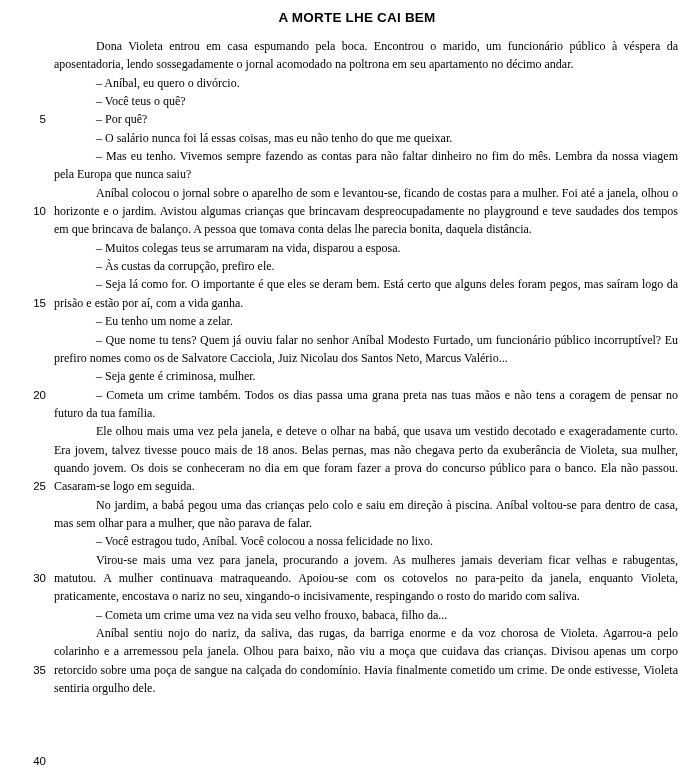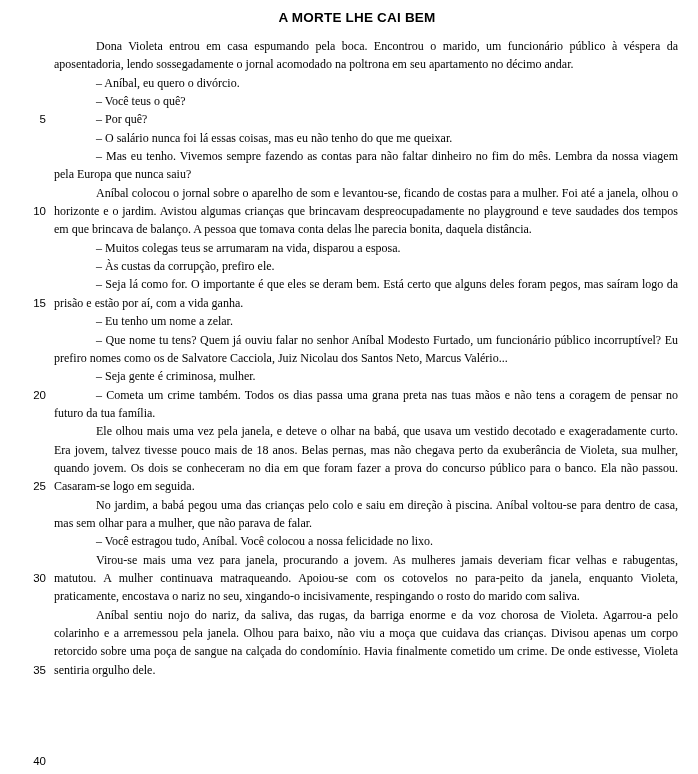--- a/index.html
+++ b/index.html
@@ -127,16 +127,17 @@
     <p class="para indent">– Às custas da corrupção, prefiro ele.</p>
     <p class="para indent">– Seja lá como for. O importante é que eles se deram bem. Está certo que alguns deles foram pegos, mas saíram logo da prisão e estão por aí, com a vida ganha.</p>
     <p class="para indent">– Eu tenho um nome a zelar.</p>
     <p class="para indent">– Que nome tu tens? Quem já ouviu falar no senhor Aníbal Modesto Furtado, um funcionário público incorruptível? Eu prefiro nomes como os de Salvatore Cacciola, Juiz Nicolau dos Santos Neto, Marcus Valério...</p>
     <p class="para indent">– Seja gente é criminosa, mulher.</p>
     <p class="para indent">– Cometa um crime também. Todos os dias passa uma grana preta nas tuas mãos e não tens a coragem de pensar no futuro da tua família.</p>
     <p class="para indent">Ele olhou mais uma vez pela janela, e deteve o olhar na babá, que usava um vestido decotado e exageradamente curto. Era jovem, talvez tivesse pouco mais de 18 anos. Belas pernas, mas não chegava perto da exuberância de Violeta, sua mulher, quando jovem. Os dois se conheceram no dia em que foram fazer a prova do concurso público para o banco. Ela não passou. Casaram-se logo em seguida.</p>
     <p class="para indent">No jardim, a babá pegou uma das crianças pelo colo e saiu em direção à piscina. Aníbal voltou-se para dentro de casa, mas sem olhar para a mulher, que não parava de falar.</p>
     <p class="para indent">– Você estragou tudo, Aníbal. Você colocou a nossa felicidade no lixo.</p>
     <p class="para indent">Virou-se mais uma vez para janela, procurando a jovem. As mulheres jamais deveriam ficar velhas e rabugentas, matutou. A mulher continuava matraqueando. Apoiou-se com os cotovelos no para-peito da janela, enquanto Violeta, praticamente, encostava o nariz no seu, xingando-o incisivamente, respingando o rosto do marido com saliva.</p>
+    <p class="para indent">– Cometa um crime uma vez na vida seu velho frouxo, babaca, filho da...</p>
     <p class="para indent">Aníbal sentiu nojo do nariz, da saliva, das rugas, da barriga enorme e da voz chorosa de Violeta. Agarrou-a pelo colarinho e a arremessou pela janela. Olhou para baixo, não viu a moça que cuidava das crianças. Divisou apenas um corpo retorcido sobre uma poça de sangue na calçada do condomínio. Havia finalmente cometido um crime. De onde estivesse, Violeta sentiria orgulho dele.</p>
 
   </div>
 </div>
 
 </body></html>

